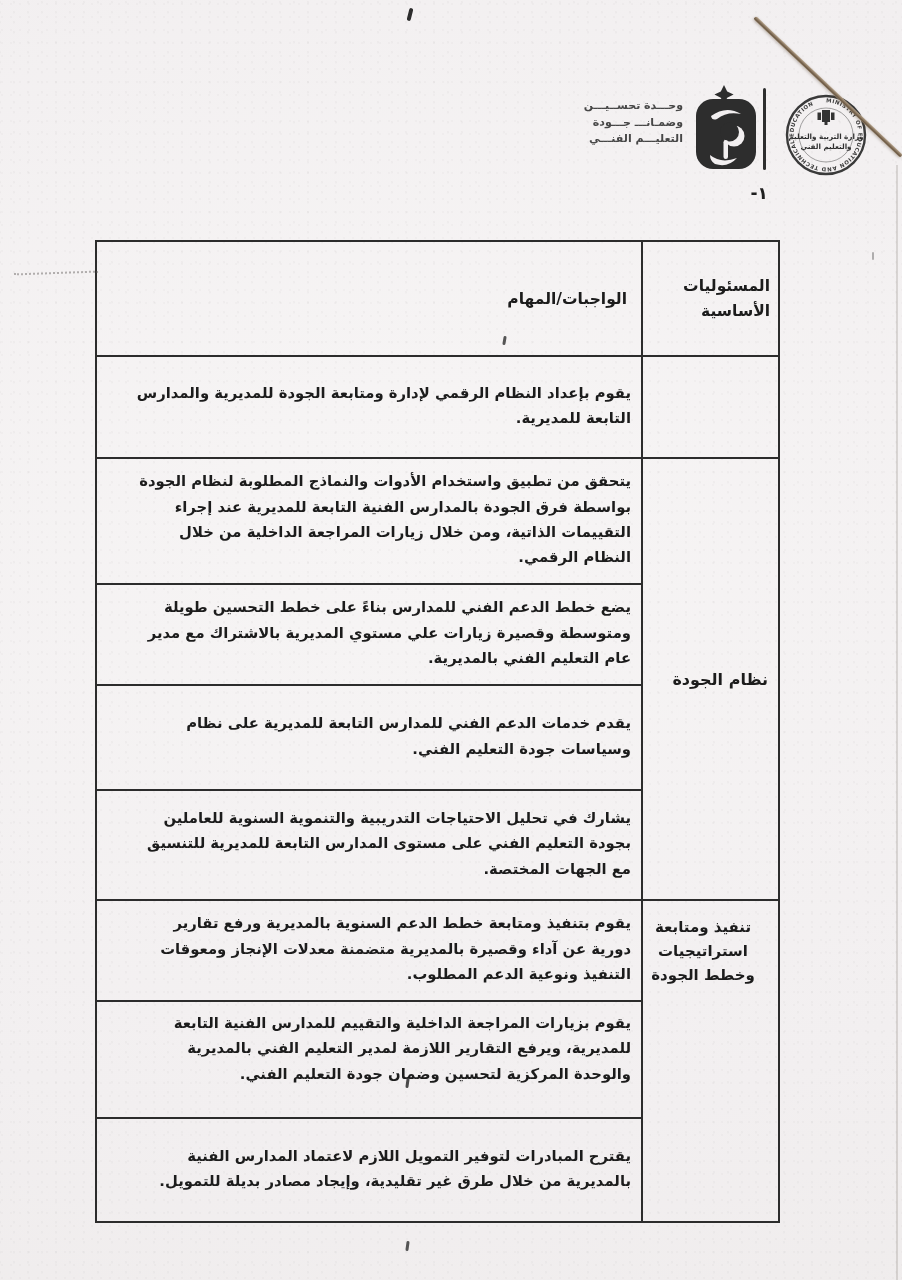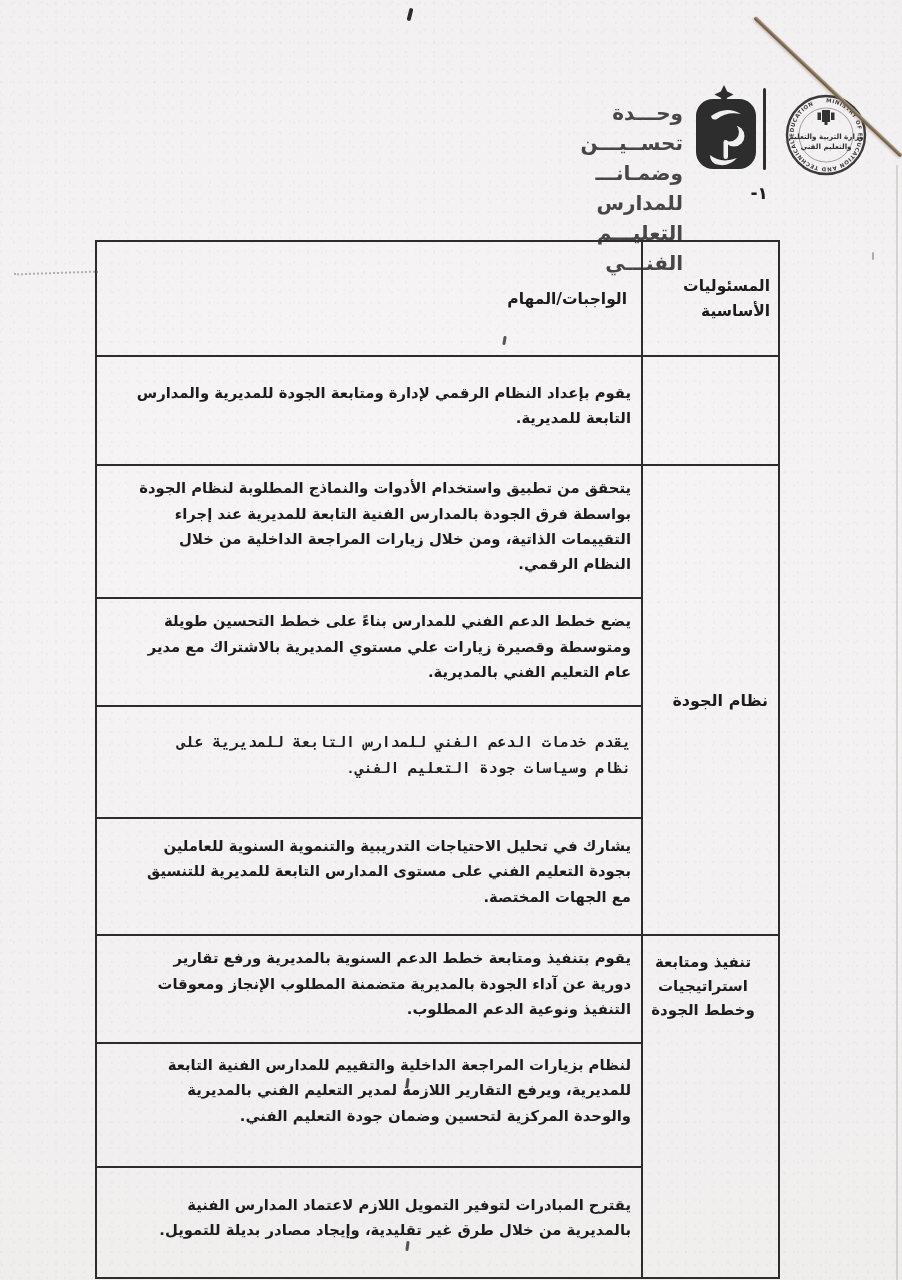--- a/index.html
+++ b/index.html
@@ -17,21 +17,21 @@
   }
 
   
   .unit-logo{
     position:absolute;left:563px;top:84px;width:196px;
     display:flex;direction:rtl;gap:10px;align-items:flex-start;
   }
   .unit-logo .mark{flex:0 0 auto;}
   .unit-name{
     direction:rtl;text-align:right;font-weight:bold;
-    font-size:20px;line-height:1.5;color:#474747;padding-top:14px;
+    font-size:11px;line-height:1.5;color:#474747;padding-top:14px;
   }
   .header-divider{
     position:absolute;left:763px;top:88px;width:3px;height:82px;
     background:#2e2e2e;border-radius:2px;
   }
   .seal{position:absolute;left:784px;top:93px;}
 
   .fold-line{
     position:absolute;left:756px;top:16px;width:202px;height:4px;
     background:linear-gradient(to bottom,#b4a189,#6d5a45 70%,#8d7b64);
@@ -59,36 +59,36 @@
     border:2px solid #2c2c2c;font-weight:bold;color:#1c1c1c;
     overflow:hidden;
   }
   .col-resp{width:137px;}
   .col-duty{width:546px;}
 
   .h-hdr td{height:113px;}
   .h-r1 td{height:84px;}
   .h-r2 td{height:108px;}
   .h-r3 td{height:83px;}
-  .h-r4 td{height:87px;font-family:Liberation Mono, monospace;}
+  .h-r4 td{height:87px;}
   .h-r5 td{height:92px;}
   .h-r6 td{height:83px;}
   .h-r7 td{height:97px;}
   .h-r8 td{height:86px;}
 
   .th-resp{
     font-size:15.5px;line-height:1.55;
     padding:0 8px;vertical-align:middle;
   }
   .th-duty{
     font-size:15.5px;text-align:right;padding:0 14px;vertical-align:middle;
   }
   .duty-cell{
     font-size:14.8px;line-height:1.72;text-align:right;
-    padding:6px 10px 17px 36px;vertical-align:middle;
+    padding:6px 10px 10px 36px;vertical-align:middle;
   }
   .duty-top{vertical-align:top;padding-top:8px;}
   .resp-quality{
     font-size:16px;text-align:right;padding:0 10px;vertical-align:middle;border-radius:18px;
   }
   .resp-strategy{
     font-size:15px;line-height:1.6;text-align:center;
     vertical-align:top;padding:14px 21px 0 6px;
   }
 
@@ -116,21 +116,21 @@
         <rect x="3" y="15" width="60" height="70" rx="17" fill="#2d2d2d"></rect>
         <path d="M18 32 q15 -11 30 -2 q-14 -3 -24 5 q-5 2 -6 -3 z" fill="#f2eff0"></path>
         <circle cx="41" cy="52" r="10.5" fill="#f2eff0"></circle>
         <circle cx="36.5" cy="48" r="9.5" fill="#2d2d2d"></circle>
         <rect x="30.5" y="56" width="4.5" height="19" rx="2.2" fill="#f2eff0"></rect>
         <path d="M17 71 q11 9 27 3 q-9 10 -22 6 q-5 -3 -5 -9 z" fill="#f2eff0"></path>
       </svg>
     </span>
     <span class="unit-name">
       <div>وحـــدة تحســيـــن</div>
-      <div>وضمـانـــ للمدارس</div>
+      <div>وضمـانـــ جـــودة</div>
       <div>التعليـــم الفنـــي</div>
     </span>
   </div>
 
   <div class="header-divider"></div>
 
   <div class="seal">
     <svg width="84" height="84" viewBox="0 0 84 84">
       <circle cx="42" cy="42" r="39" fill="none" stroke="#3a3a3a" stroke-width="2.4"></circle>
       <circle cx="42" cy="42" r="27" fill="none" stroke="#4a4a4a" stroke-width="0.7" opacity="0.7"></circle>
@@ -178,24 +178,24 @@
         <td class="duty-cell">يضع خطط الدعم الفني للمدارس بناءً على خطط التحسين طويلة ومتوسطة وقصيرة زيارات علي مستوي المديرية بالاشتراك مع مدير عام التعليم الفني بالمديرية.</td>
       </tr>
       <tr class="h-r4">
         <td class="duty-cell">يقدم خدمات الدعم الفني للمدارس التابعة للمديرية على نظام وسياسات جودة التعليم الفني.</td>
       </tr>
       <tr class="h-r5">
         <td class="duty-cell">يشارك في تحليل الاحتياجات التدريبية والتنموية السنوية للعاملين بجودة التعليم الفني على مستوى المدارس التابعة للمديرية للتنسيق مع الجهات المختصة.</td>
       </tr>
       <tr class="h-r6">
         <td class="resp-strategy" rowspan="3">تنفيذ ومتابعة استراتيجيات وخطط الجودة</td>
-        <td class="duty-cell">يقوم بتنفيذ ومتابعة خطط الدعم السنوية بالمديرية ورفع تقارير دورية عن آداء الجودة بالمديرية متضمنة المطلوب الإنجاز ومعوقات التنفيذ ونوعية الدعم المطلوب.</td>
+        <td class="duty-cell">يقوم بتنفيذ ومتابعة خطط الدعم السنوية بالمديرية ورفع تقارير دورية عن آداء وقصيرة بالمديرية متضمنة معدلات الإنجاز ومعوقات التنفيذ ونوعية الدعم المطلوب.</td>
       </tr>
       <tr class="h-r7">
-        <td class="duty-cell duty-top">لنظام بزيارات المراجعة الداخلية والتقييم للمدارس الفنية التابعة للمديرية، ويرفع التقارير اللازمة لمدير التعليم الفني بالمديرية والوحدة المركزية لتحسين وضمان جودة التعليم الفني.</td>
+        <td class="duty-cell duty-top">يقوم بزيارات المراجعة الداخلية والتقييم للمدارس الفنية التابعة للمديرية، ويرفع التقارير اللازمة لمدير التعليم الفني بالمديرية والوحدة المركزية لتحسين وضمان جودة التعليم الفني.</td>
       </tr>
       <tr class="h-r8">
         <td class="duty-cell">يقترح المبادرات لتوفير التمويل اللازم لاعتماد المدارس الفنية بالمديرية من خلال طرق غير تقليدية، وإيجاد مصادر بديلة للتمويل.</td>
       </tr>
     </tbody>
   </table>
 
   <div class="speck speck-a"></div>
   <div class="speck speck-b"></div>
   <div class="speck speck-c"></div>

